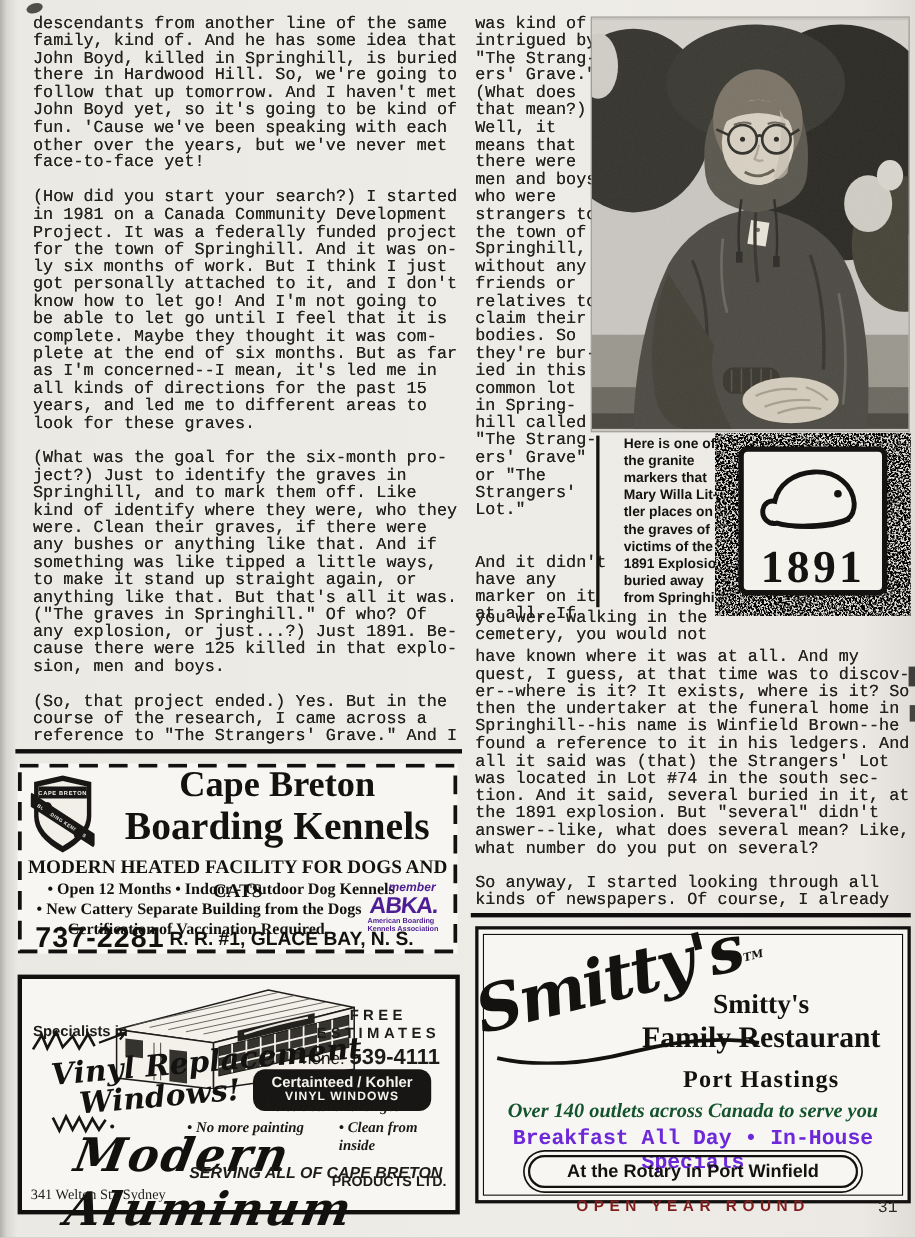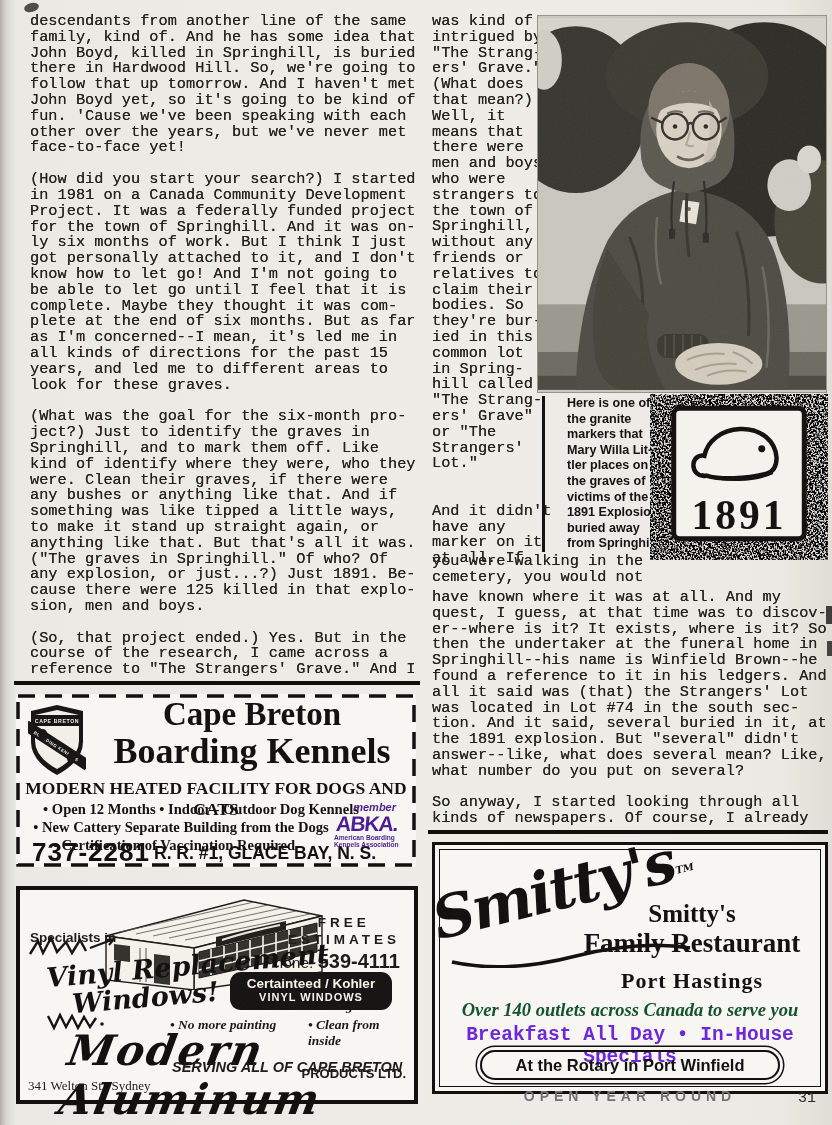--- a/index.html
+++ b/index.html
@@ -75,21 +75,21 @@
   .s-tm{font-size:10px;letter-spacing:0;vertical-align:6px;}
   .s-tag{right:16px;top:2px;text-align:center;font-weight:bold;font-size:21px;line-height:27px;white-space:pre-line;color:#131210;}
   .s-name{left:128px;right:4px;text-align:center;font-family:"Liberation Serif",serif;font-weight:bold;color:#131210;}
   .s-n1{top:50px;font-size:25px;}
   .s-n2{top:78px;font-size:27px;}
   .s-loc{left:128px;right:4px;top:118px;text-align:center;font-family:"Liberation Serif",serif;font-weight:bold;font-size:22px;letter-spacing:1px;color:#131210;}
   .s-out{left:0;right:0;top:150px;text-align:center;font-family:"Liberation Serif",serif;font-style:italic;font-weight:bold;font-size:18.5px;color:#14532d;}
   .s-feat{left:0;right:0;top:174px;text-align:center;font-weight:bold;font-size:19.5px;color:#6d28d9;font-family:Liberation Mono, monospace;}
   .s-pill{left:50%;transform:translateX(-50%);top:200px;width:296px;height:26px;border:2.5px solid #121110;border-radius:15px;
      box-shadow:0 0 0 3px #f7f6f2,0 0 0 4.5px #121110;text-align:center;font-weight:bold;font-size:16.5px;line-height:26px;color:#131210;}
-  .s-open{left:0;right:0;top:238px;text-align:center;font-weight:bold;font-size:14px;letter-spacing:5px;color:#737373;}
+  .s-open{left:0;right:0;top:238px;text-align:center;font-weight:bold;font-size:14px;letter-spacing:5px;color:#7f1d1d;}
   
   .pageno{left:798px;top:1090px;font-family:"Liberation Mono",monospace;font-size:15px;color:#2a2925;}
   
   .blob-tl{left:24px;top:3px;width:15px;height:9px;background:#504e49;border-radius:50%;transform:rotate(-15deg);}
   .mark-r1{right:0;top:606px;width:6px;height:18px;background:#403e3a;}
   .mark-r2{right:0;top:641px;width:5px;height:15px;background:#46443f;}
 </style>
 </head>
 <body>
 

